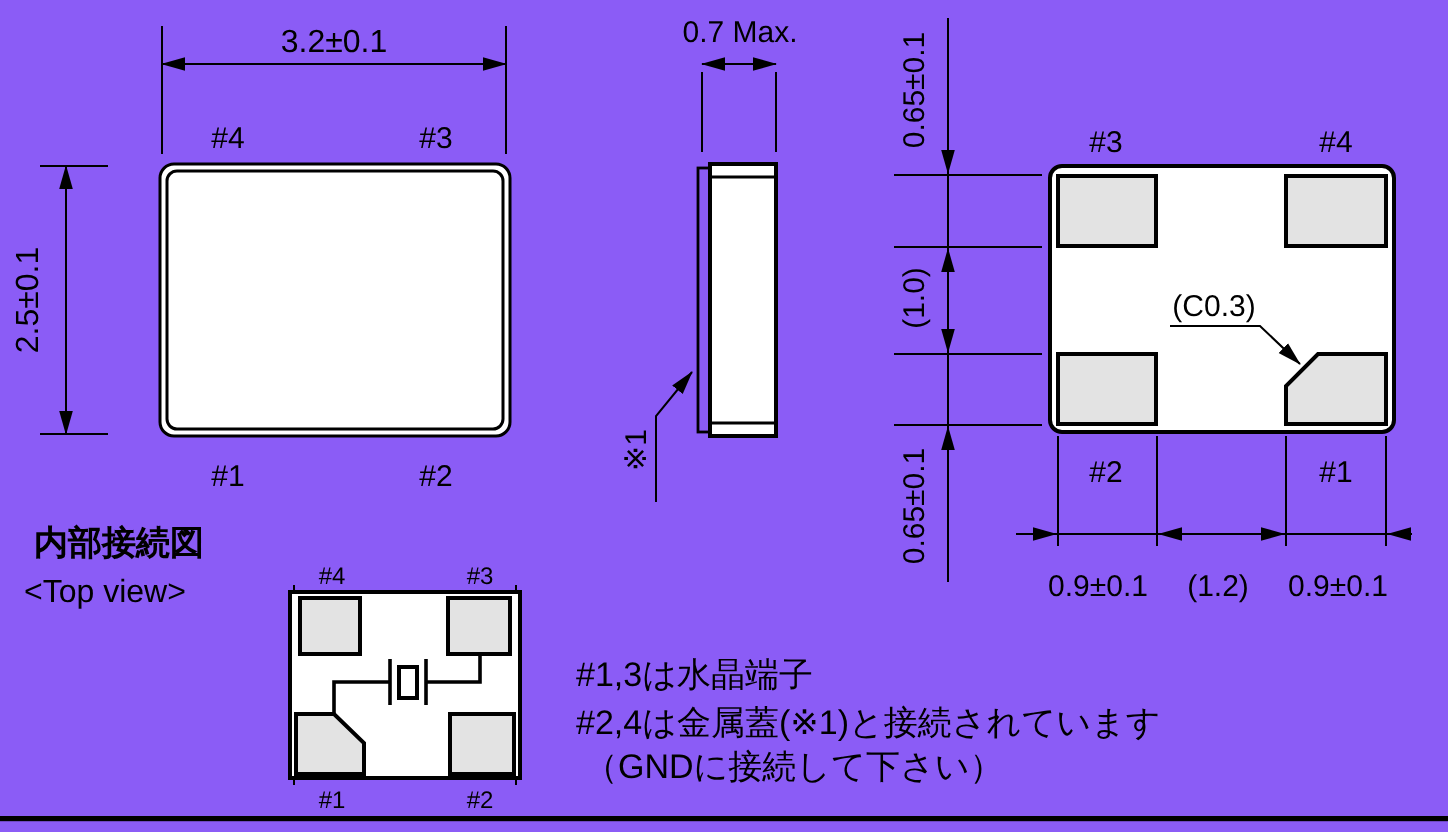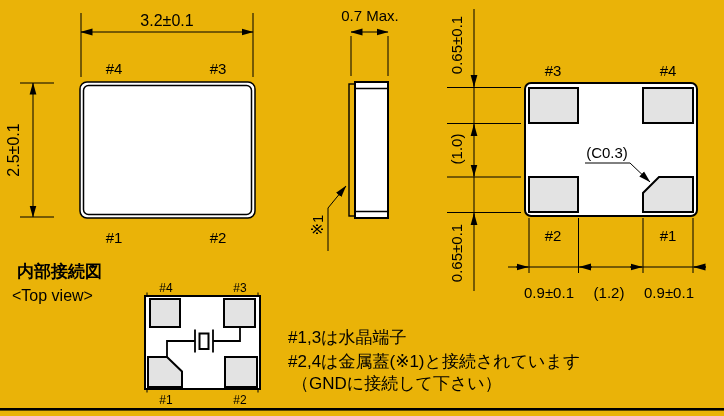--- a/index.html
+++ b/index.html
@@ -1,17 +1,17 @@
 <!DOCTYPE html>
 <html><head>
 <meta charset="utf-8">
 <style>
   html,body { margin:0; padding:0; background:#fff; }
   .stage {
-    position:relative; width:724px; height:416px; background:#eab308;
+    position:relative; width:724px; height:416px; background:#8b5cf6;
     font-family:"Liberation Sans", sans-serif; overflow:hidden;
   }
   svg { display:block; }
   text { fill:#000; font-family:"Liberation Sans","DejaVu Sans",sans-serif; }
   .t12 { font-size:12px; }
   .t15 { font-size:15px; }
   .t16 { font-size:16px; }
   .title { font-size:17px; font-weight:bold; }
   .sub { font-size:16px; }
   .note { font-size:17px; }

